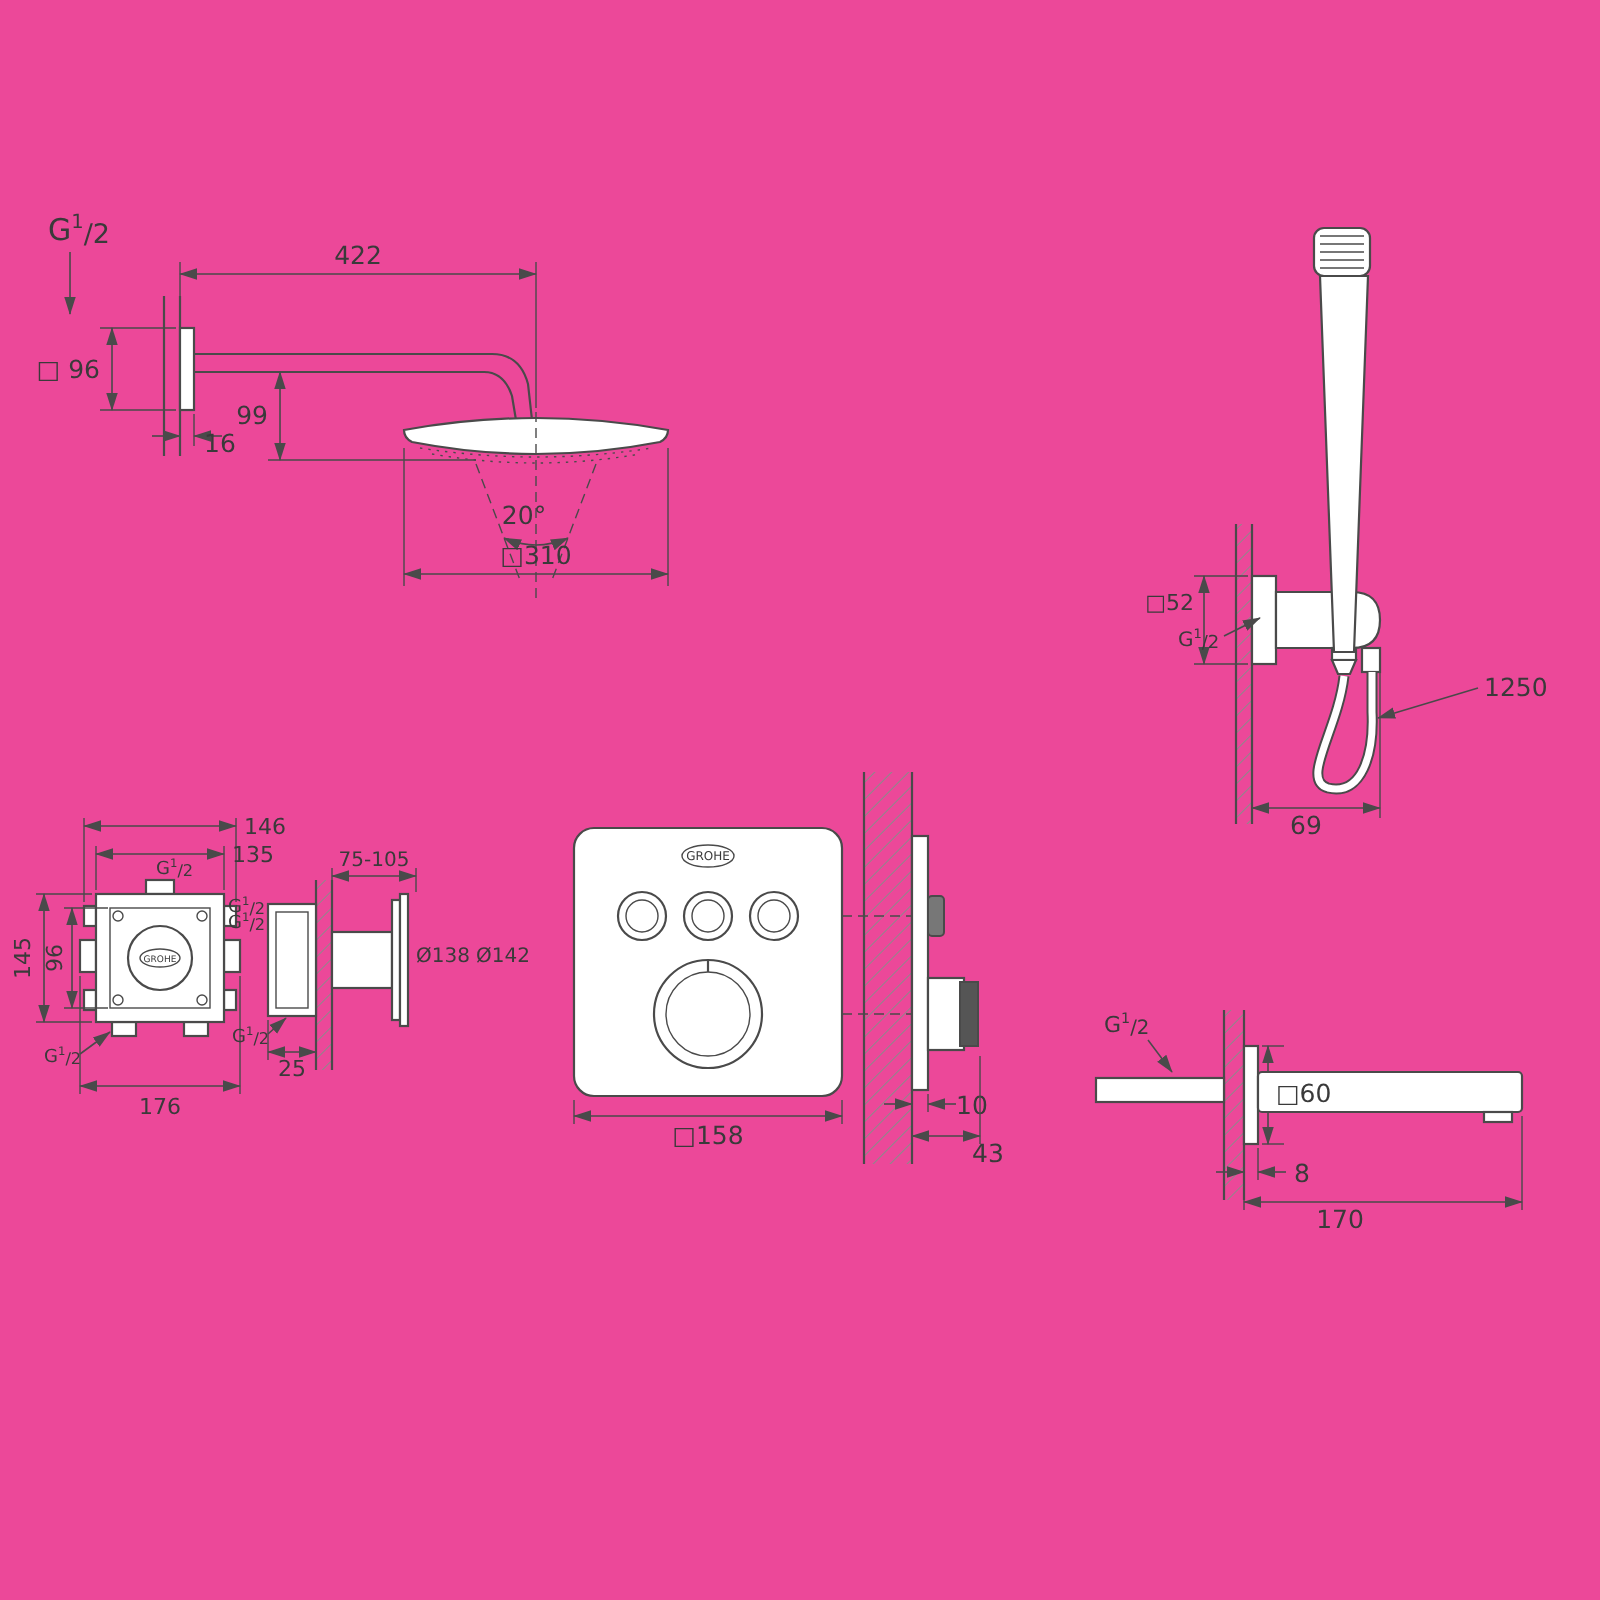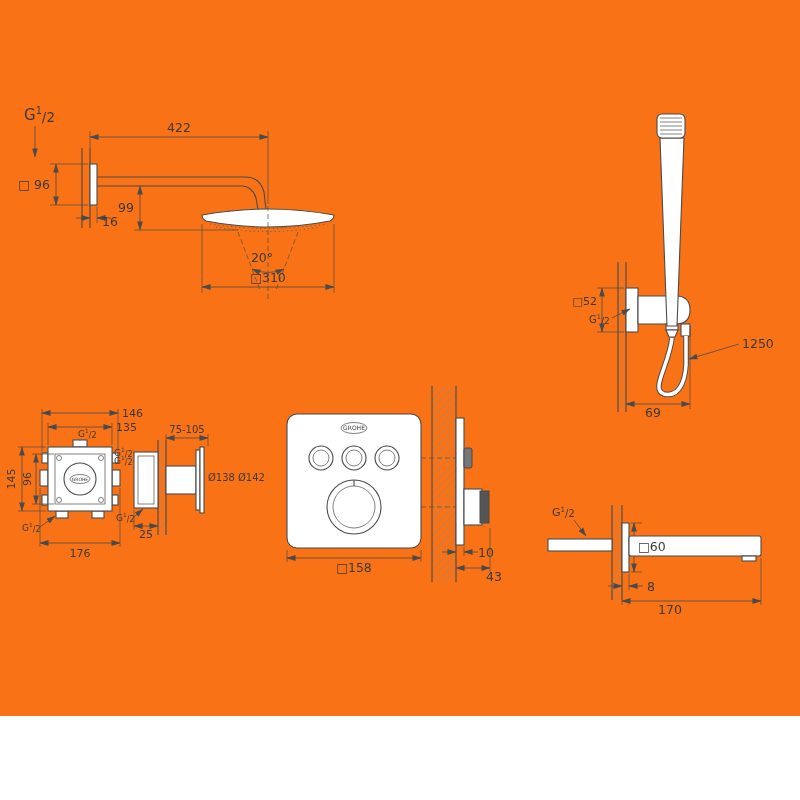--- a/index.html
+++ b/index.html
@@ -1,16 +1,16 @@
 <!DOCTYPE html>
 <html><head>
 <meta charset="utf-8">
 <style>
   html,body{margin:0;padding:0;background:#fff;}
-  .page{width:800px;height:716px;background:#f97316;position:relative;}
+  .page{width:800px;height:800px;background:#ec4899;position:relative;}
   svg text{font-family:"DejaVu Sans",sans-serif;fill:#3a3a3a;}
   .s   {stroke:#4a4a4a;fill:none;stroke-width:1.1;}
   .sf  {stroke:#4a4a4a;fill:#fff;stroke-width:1.1;}
   .thin{stroke:#4a4a4a;fill:none;stroke-width:0.7;}
   .dim {stroke:#4a4a4a;fill:none;stroke-width:0.8;}
   .dash{stroke-dasharray:5 3;}
   .dot {stroke-dasharray:1.2 3;}
   .t15{font-size:15px;} .t12{font-size:12.5px;} .t11{font-size:11px;}
   .t10{font-size:10px;} .t9{font-size:9px;} .t6{font-size:6px;} .t4{font-size:4.5px;}
   .mid{text-anchor:middle;} .end{text-anchor:end;}

